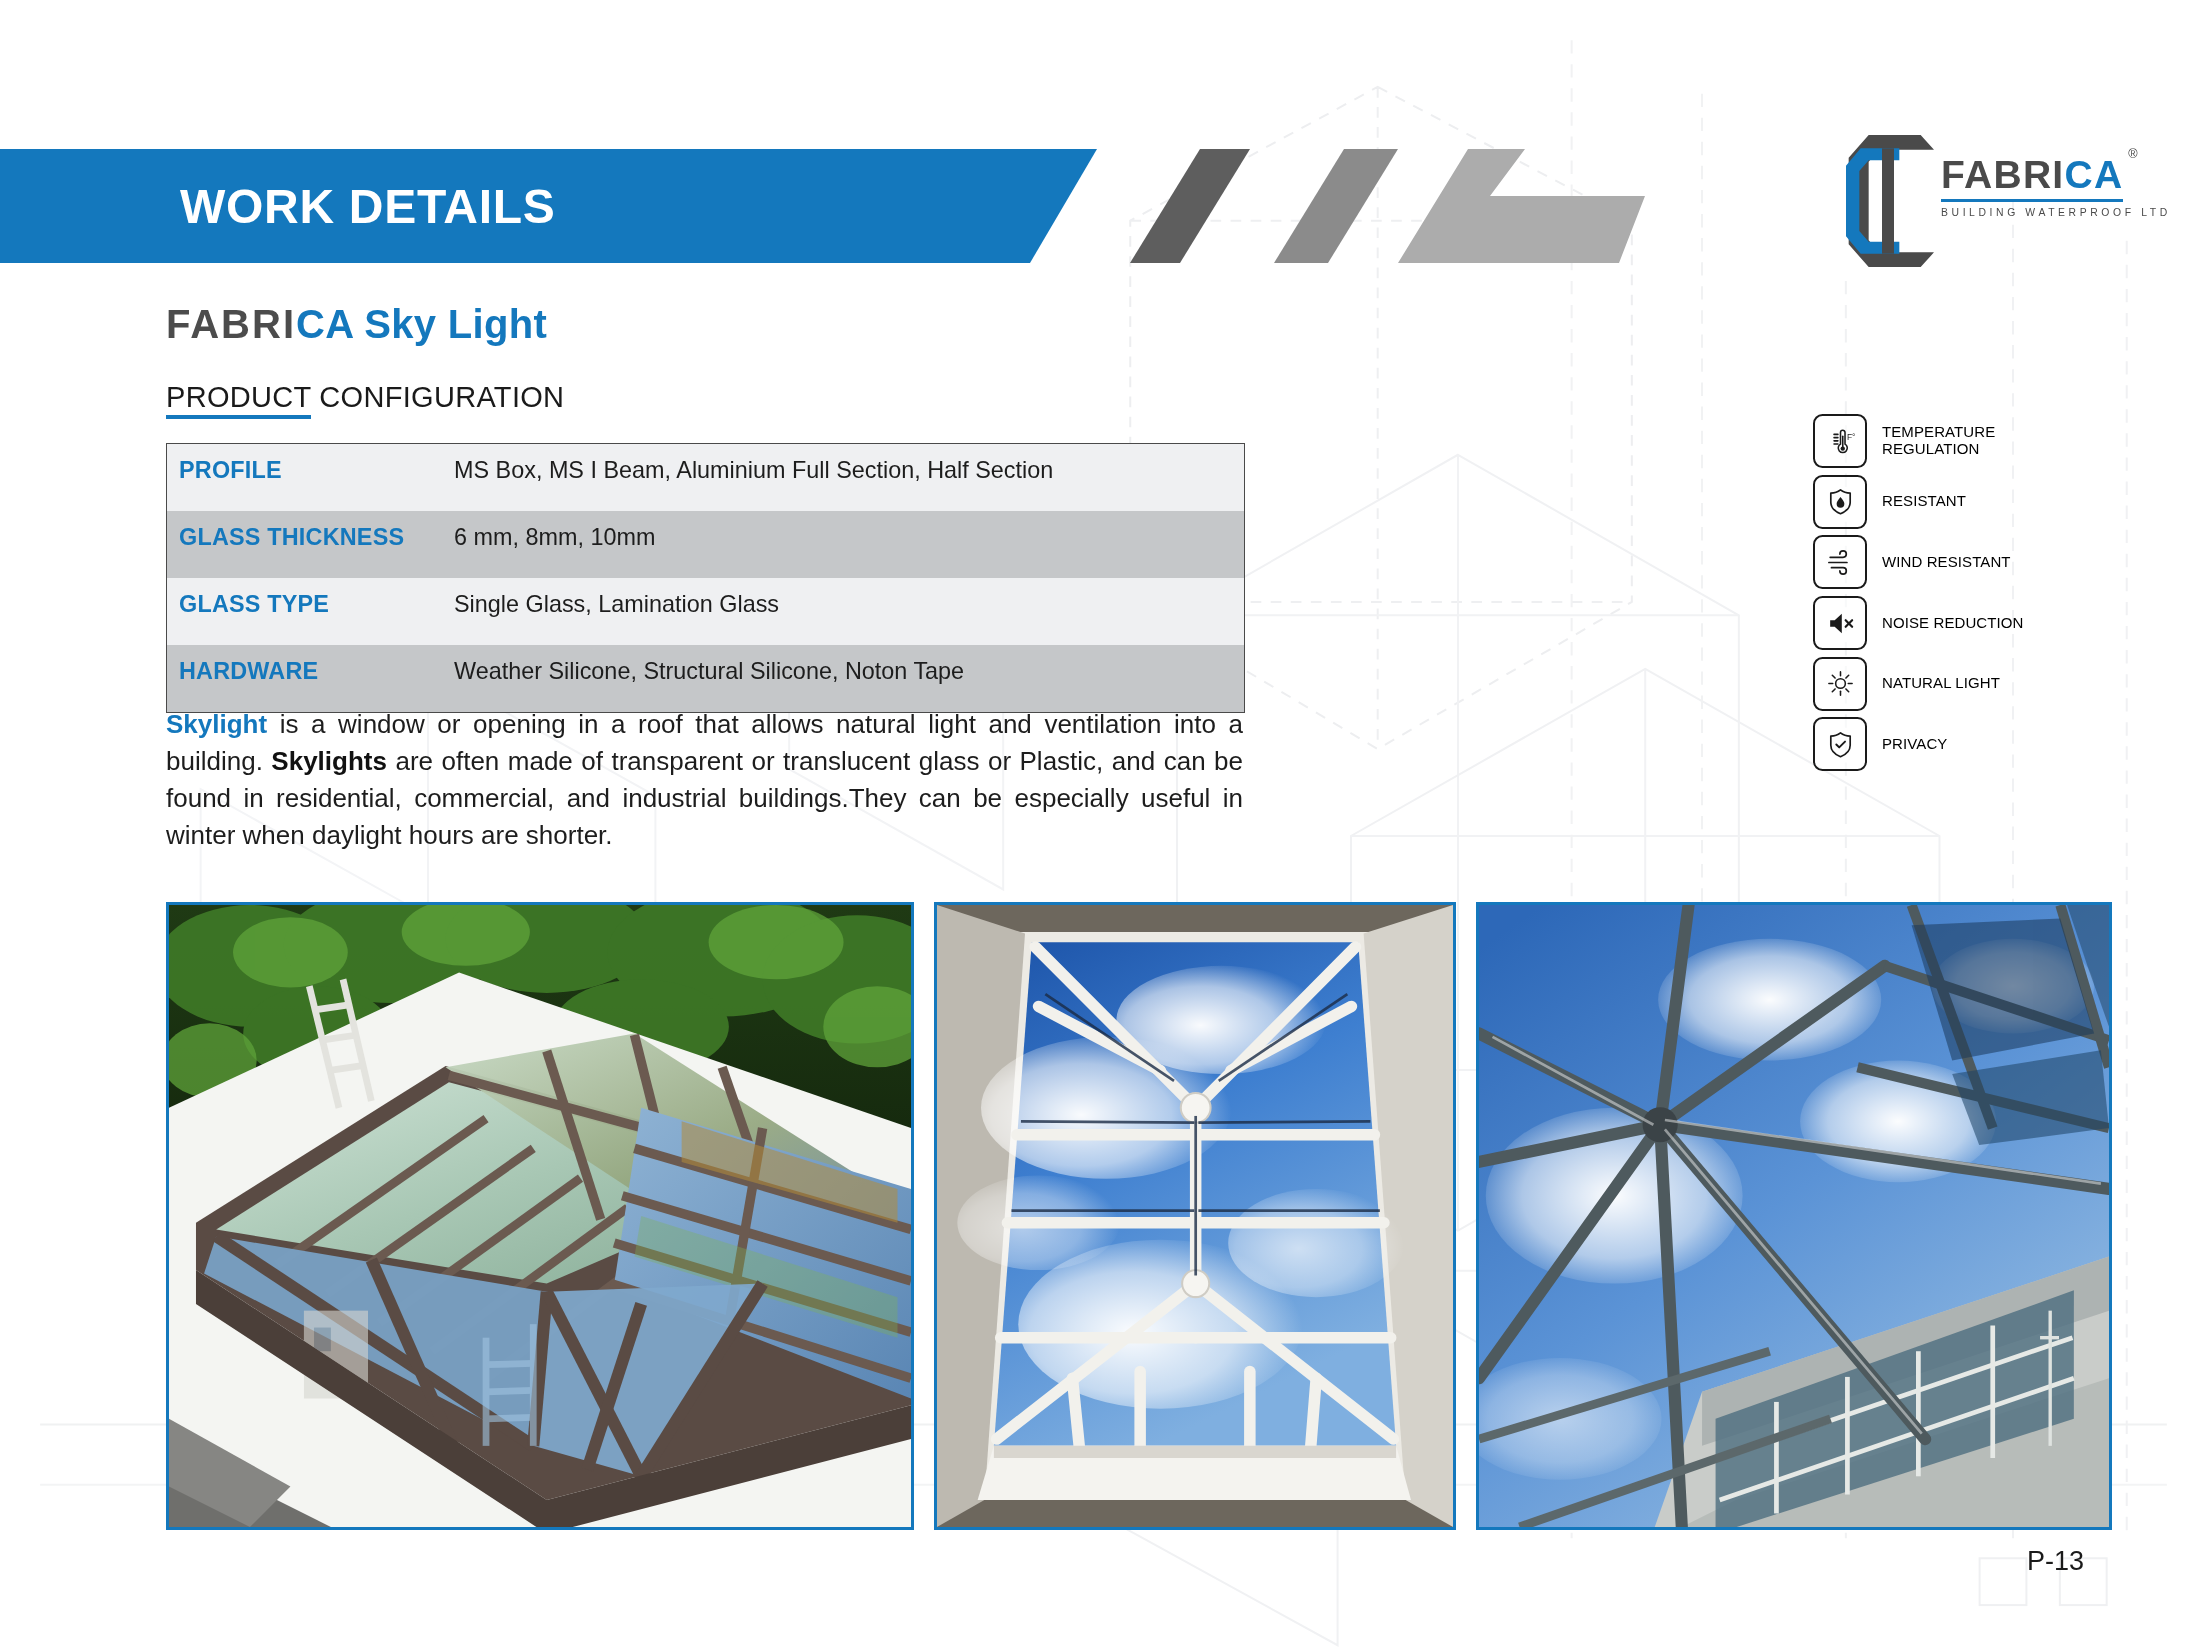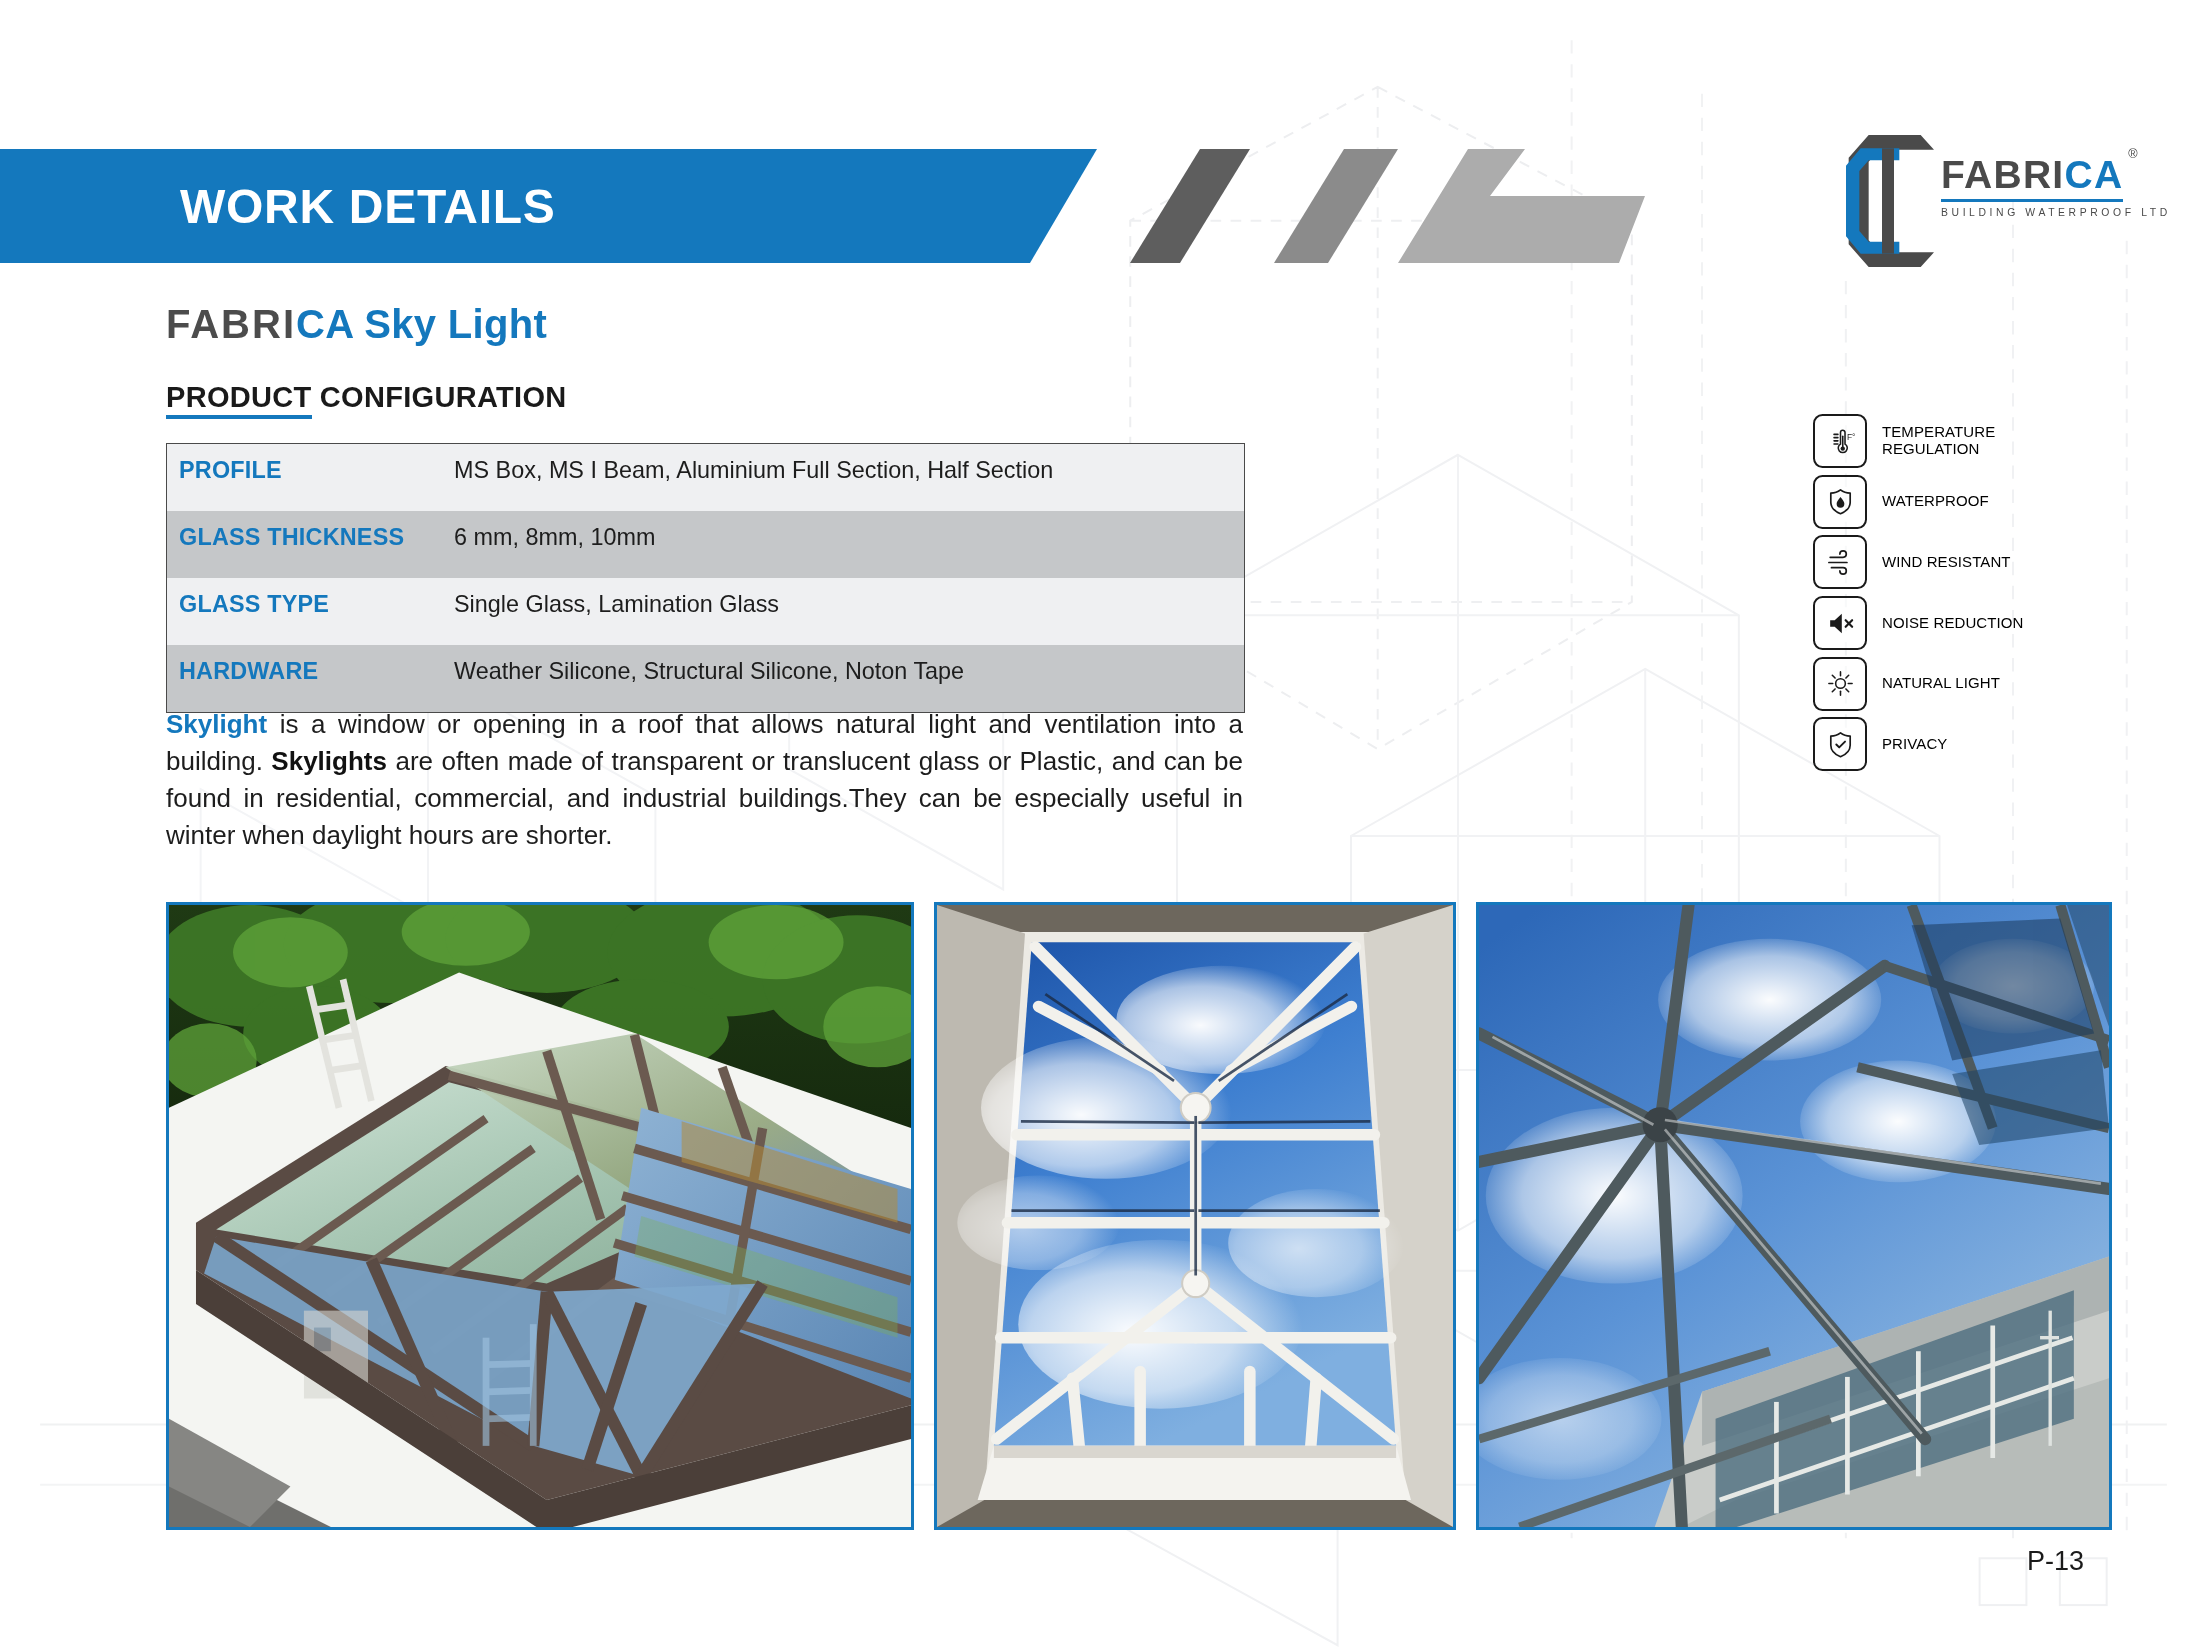--- a/index.html
+++ b/index.html
@@ -45,21 +45,21 @@
   #logo-rule{height:2.7px;background:#1478bd;margin:5.4px 0 4.7px 0;width:100%;}
   #logo-sub{font-size:10.4px;color:#4a4a4a;letter-spacing:3.6px;white-space:nowrap;
     font-family:"Liberation Sans",sans-serif;}
 
   
   #subtitle{position:absolute;left:166px;top:302px;font-size:40px;font-weight:bold;
     letter-spacing:0.3px;white-space:nowrap;z-index:3;}
   .st-dark{color:#4c4c4c;letter-spacing:2px;}
   .st-blue{color:#1478bd;}
 
-  #section-heading{position:absolute;left:166px;top:381px;font-size:29px;font-weight:bold;
+  #section-heading{position:absolute;left:166px;top:381px;font-size:29px;font-weight:normal;
     color:#1a1a1a;letter-spacing:0.3px;white-space:nowrap;z-index:3;}
   #sh-underlined{border-bottom:4.7px solid #1478bd;padding-bottom:2px;}
 
   
   #config-table{position:absolute;left:166px;top:443px;width:1079px;z-index:3;
     border:1.3px solid #4a4a4a;border-collapse:collapse;table-layout:fixed;}
   #config-table td{padding:0 0 14px 12px;height:53px;vertical-align:middle;
     font-size:23.4px;border:none;}
   #config-table tr:nth-child(odd) td{background:#eff0f2;}
   #config-table tr:nth-child(even) td{background:#c5c7c9;}
@@ -199,21 +199,21 @@
   </div>
 
   <div class="feature-row">
     <div class="feature-icon">
       <svg viewBox="0 0 48 48" width="31" height="31" fill="none" stroke="#1a1a1a" stroke-width="2.6" stroke-linejoin="round">
         <path d="M24 6 C19 10 13 11 9 11 v14 c0 10 8 15 15 18 c7-3 15-8 15-18 V11 c-4 0-10-1-15-5z"></path>
         <path d="M24 17 c-3.5 4.5-6 7.5-6 10.5 a6 6 0 0 0 12 0 c0-3-2.5-6-6-10.5z" fill="#1a1a1a" stroke="none"></path>
       </svg>
     </div>
     <div class="feature-label">
-      <span>WATERPROOF</span>
+      <span>RESISTANT</span>
     </div>
   </div>
 
   <div class="feature-row">
     <div class="feature-icon">
       <svg viewBox="0 0 48 48" width="31" height="31" fill="none" stroke="#1a1a1a" stroke-width="2.6" stroke-linecap="round">
         <path d="M8 16 h20 a5 5 0 1 0-5-5"></path>
         <path d="M6 24 h28"></path>
         <path d="M10 32 h18 a5 5 0 1 1-5 5"></path>
       </svg>

